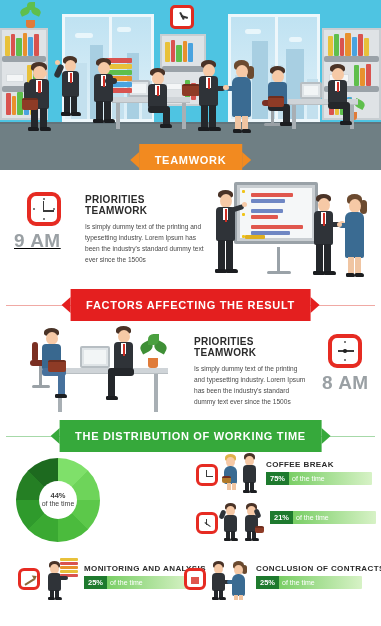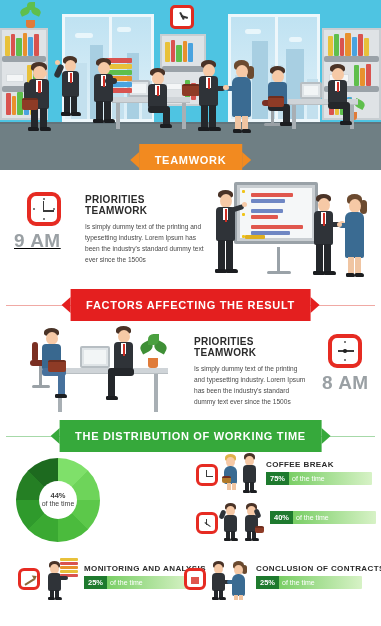--- a/index.html
+++ b/index.html
@@ -574,21 +574,21 @@
           <div class="body" style="left:23px;top:15px;width:13px;height:17px;"></div>
           <div class="arm" style="left:33px;top:9px;width:5px;height:9px;transform:rotate(-22deg);"></div>
           <div class="leg" style="left:25px;top:31px;width:4px;height:8px;"></div>
           <div class="leg" style="left:30px;top:31px;width:4px;height:8px;"></div>
           <div class="shoe" style="left:23px;top:38px;width:7px;height:3px;"></div>
           <div class="shoe" style="left:30px;top:38px;width:7px;height:3px;"></div>
           <div class="case" style="left:33px;top:26px;width:9px;height:7px;"></div>
         </div>
         <div style="flex:1 1 auto;padding-top:8px;">
           <div class="bar-wrap" style="width:106px;">
-            <span class="pct">40%</span>
+            <span class="pct">21%</span>
             <span class="of">of the time</span>
           </div>
         </div>
       </div>
     </div>
 
     <div class="stat" style="left:18px;top:110px;width:180px;">
       <div style="display:flex;align-items:flex-start;gap:4px;">
         <div class="sicon" style="margin-top:10px;flex:0 0 auto;">
           <div style="position:absolute;left:3px;top:10px;width:11px;height:1.6px;background:#8a6a3a;transform:rotate(-32deg);"></div>

